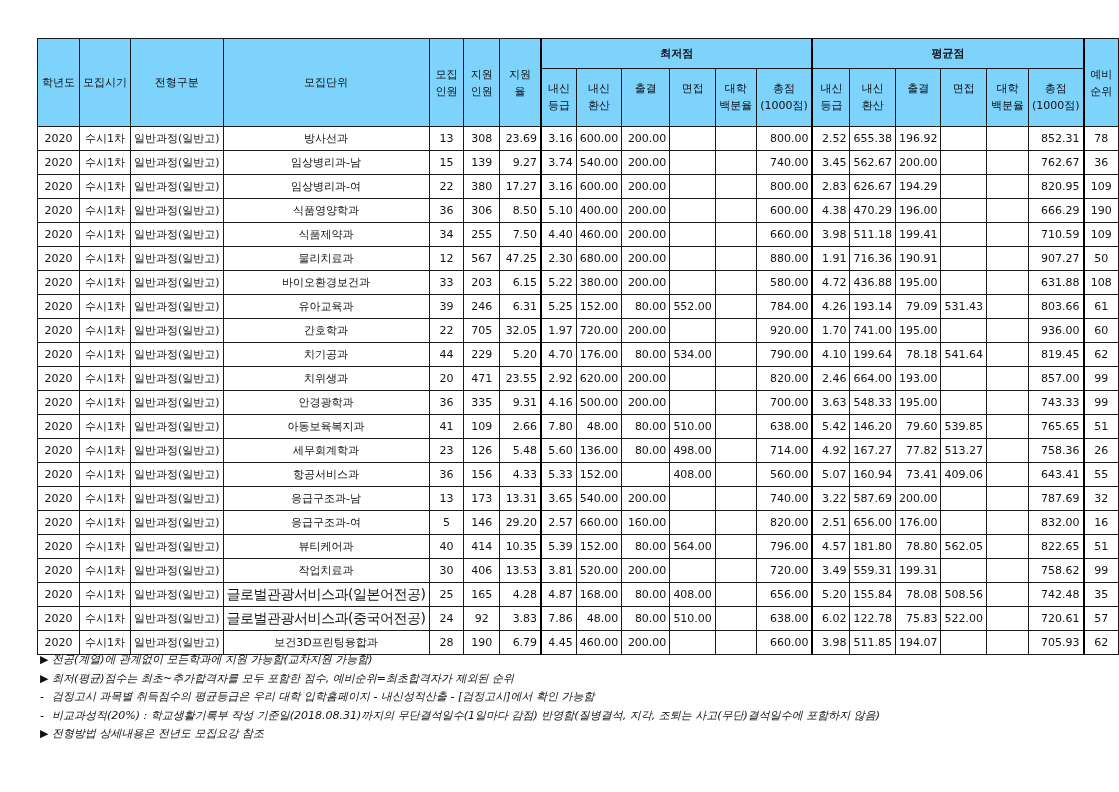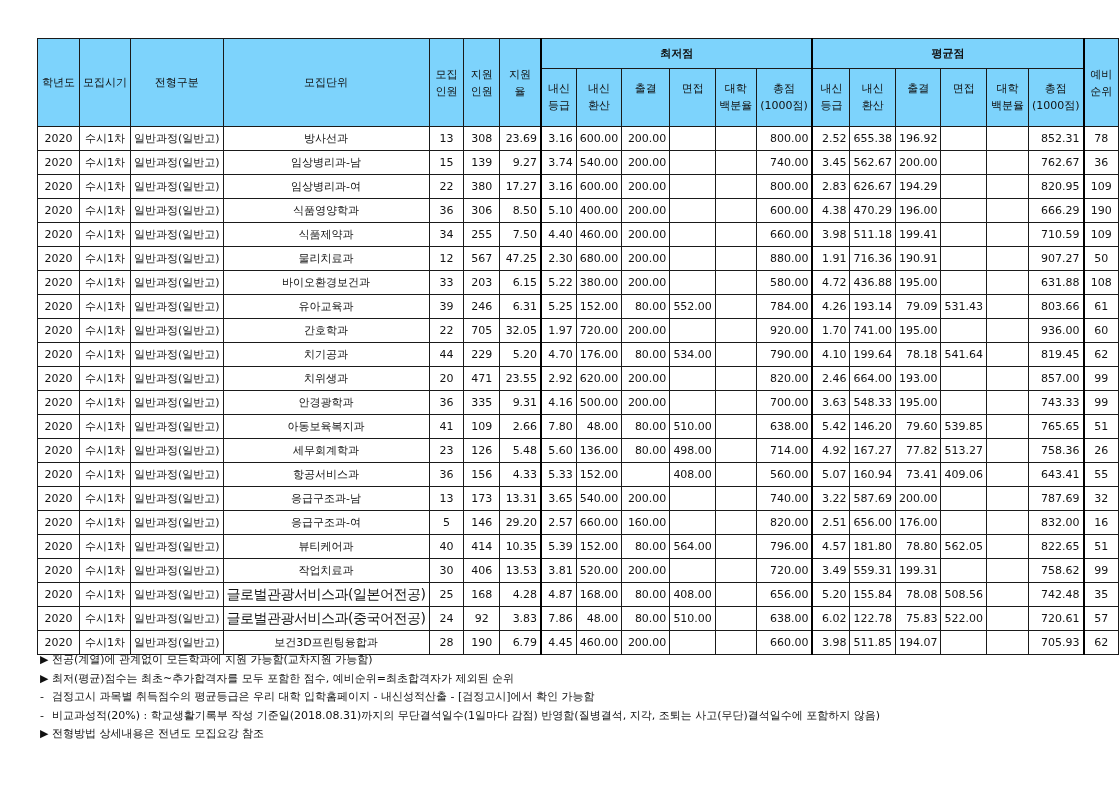--- a/index.html
+++ b/index.html
@@ -10,21 +10,21 @@
   table.admit th, table.admit td { border: 1px solid #1a1a1a; padding: 0 3px; white-space: nowrap; overflow: hidden; }
   table.admit th { background: #7dd3fc; font-weight: normal; line-height: 17px; text-align: center; }
   table.admit th.group { font-weight: bold; height: 29px; }
   table.admit th.sub { vertical-align: top; padding-top: 11px; height: 46px; }
   table.admit td { height: 23px; line-height: 23px; }
   td.c { text-align: center; }
   td.r { text-align: right; }
   td.small { font-size: 14px; letter-spacing: -0.5px; text-align: center; }
   .thickR { border-right: 2px solid #000 !important; }
   .notes { position: absolute; left: 40px; top: 651px; font-size: 11px; line-height: 18.5px; }
-  .notes div { white-space: nowrap; }
+  .notes div { white-space: nowrap; font-style: italic; }
   .notes .mark { display: inline-block; width: 12px; }
 </style>
 </head>
 <body>
 
 <table class="admit">
   <colgroup>
     <col style="width:45px">
       <col style="width:48px">
       <col style="width:92px">
@@ -492,21 +492,21 @@
         <td class="r"></td>
         <td class="r thickR">758.62</td>
         <td class="c">99</td>
       </tr>
       <tr>
         <td class="c">2020</td>
         <td class="c">수시1차</td>
         <td class="c">일반과정(일반고)</td>
         <td class="small">글로벌관광서비스과(일본어전공)</td>
         <td class="c">25</td>
-        <td class="c">168</td>
+        <td class="c">165</td>
         <td class="r thickR">4.28</td>
         <td class="r">4.87</td>
         <td class="r">168.00</td>
         <td class="r">80.00</td>
         <td class="r">408.00</td>
         <td class="r"></td>
         <td class="r thickR">656.00</td>
         <td class="r">5.20</td>
         <td class="r">155.84</td>
         <td class="r">78.08</td>

